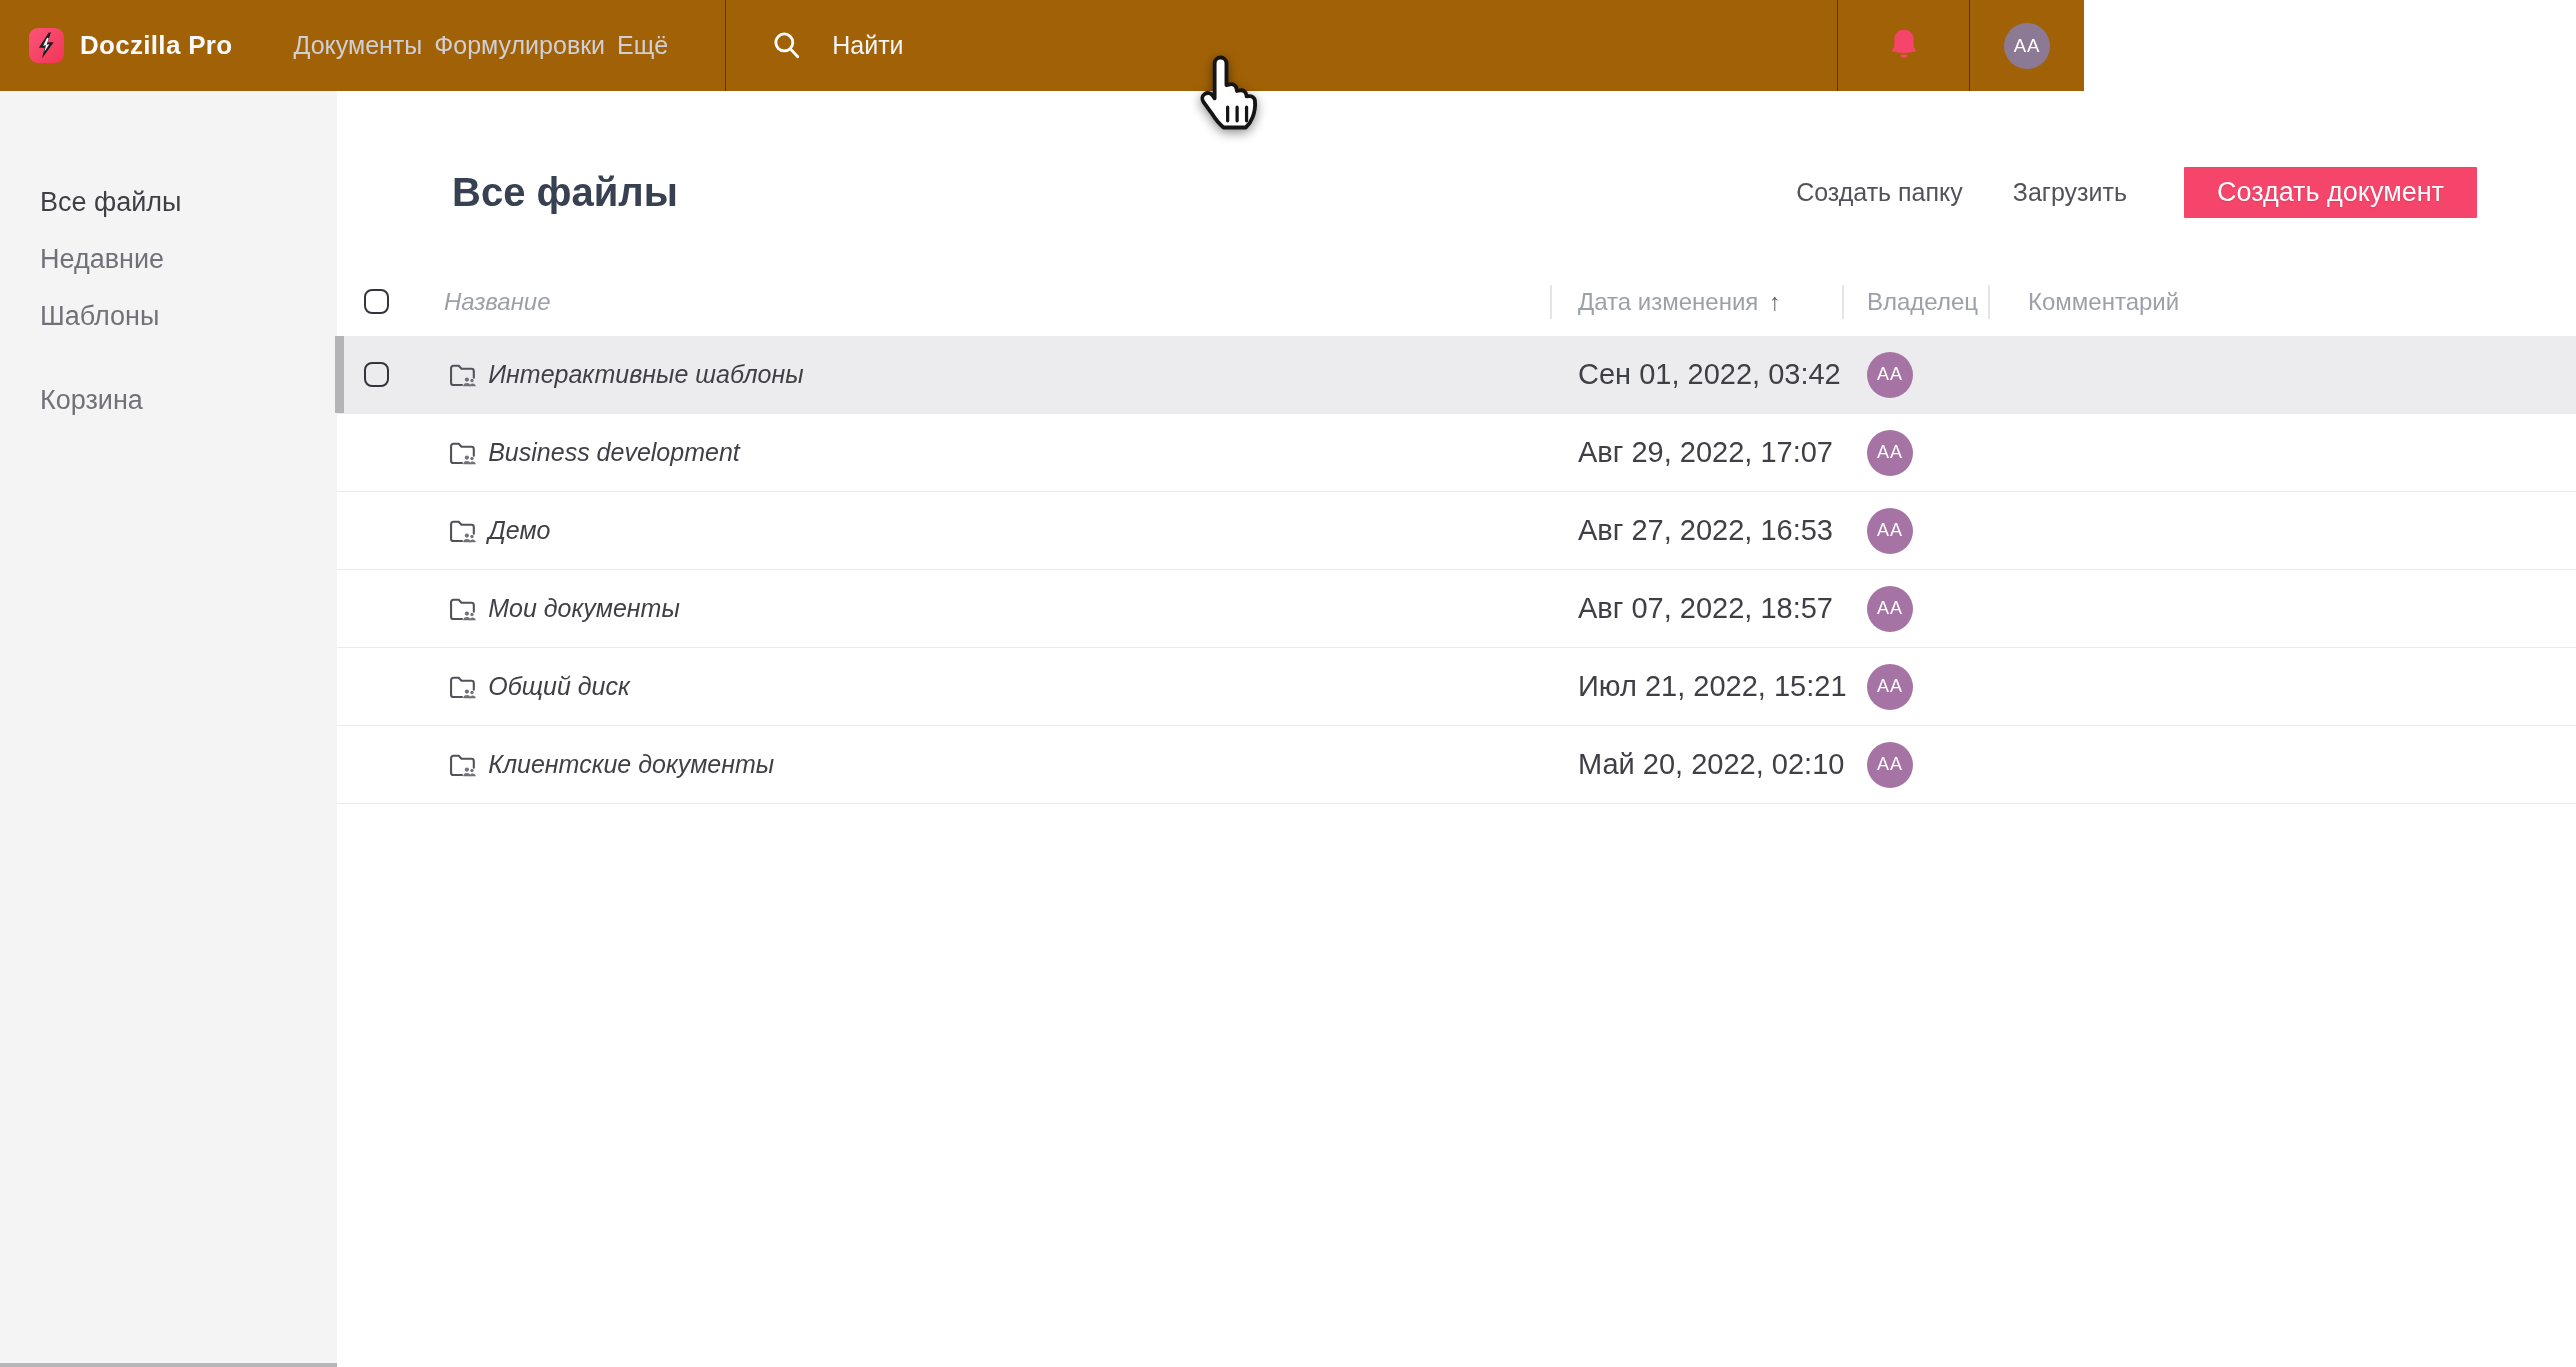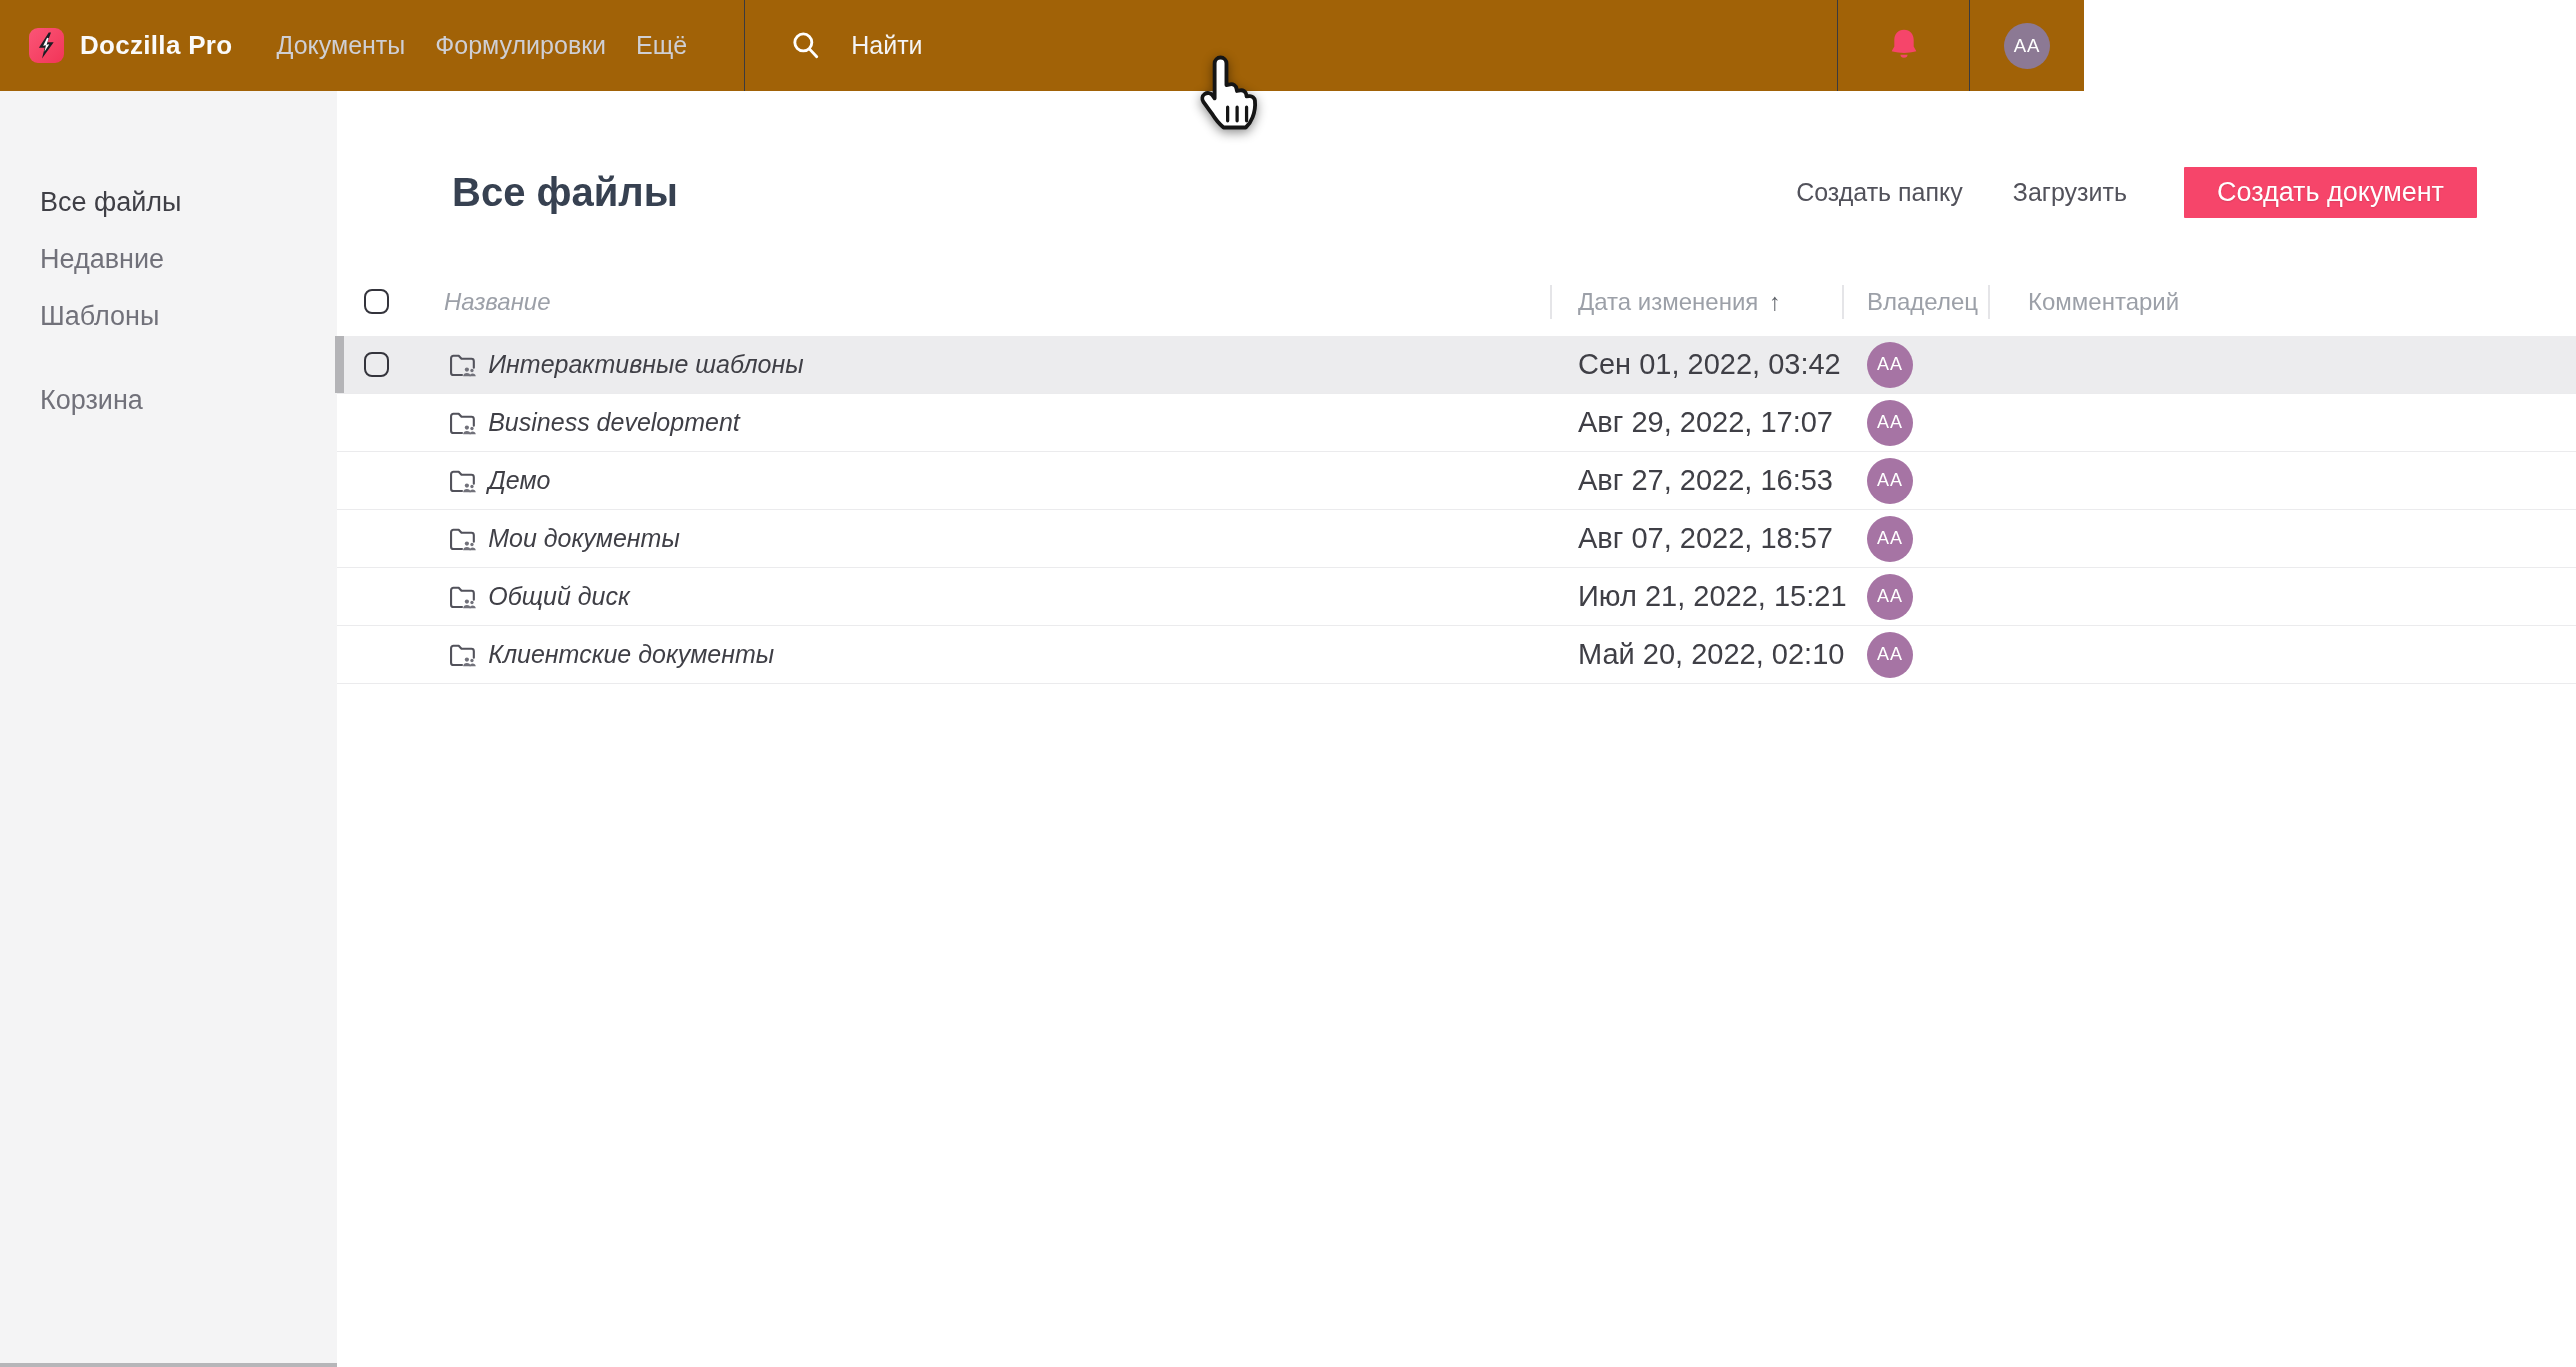--- a/index.html
+++ b/index.html
@@ -7,21 +7,21 @@
     font-family:"Liberation Sans", sans-serif; background:#ffffff; }
 
   
   .topbar { position:absolute; left:0; top:0; width:2084px; height:91px;
     background:#a16207; display:flex; align-items:stretch; }
   .brand-cluster { display:flex; align-items:center; padding-left:29px; }
   .logo { width:35px; height:35px; border-radius:9px; flex:0 0 auto;
     background:linear-gradient(135deg,#fb5577 0%,#f23558 100%);
     display:flex; align-items:center; justify-content:center; }
   .brand { color:#fafafa; font-size:26px; font-weight:700; margin-left:16px; letter-spacing:0.3px; }
-  .nav { display:flex; align-items:center; margin-left:44px; gap:30px; }
+  .nav { display:flex; align-items:center; margin-left:61px; gap:12px; }
   .nav-item { color:#cfcfd4; font-size:25px; cursor:pointer; white-space:nowrap; }
   .search-zone { flex:1; border-left:1.8px solid #3a3a3f; margin-left:57px;
     display:flex; align-items:center; padding-left:44px; }
   .search-zone svg { flex:0 0 auto; }
   .search-input { background:transparent; border:none; outline:none;
     color:#f4f4f5; font-size:25px; margin-left:28px; width:799px;
     font-family:"Liberation Sans", sans-serif; }
   .search-input::placeholder { color:#f4f4f5; opacity:1; }
   .bell-zone { width:132px; border-left:1.8px solid #3a3a3f;
     display:flex; align-items:center; justify-content:center; }
@@ -67,21 +67,21 @@
   .cell-comment { flex:1; padding-left:40px; position:relative;
     display:flex; align-items:flex-start; }
   .table-header .cell-date::before, .table-header .cell-owner::before,
   .table-header .cell-comment::before { content:""; position:absolute; left:0;
     top:50%; transform:translateY(-50%); width:1.8px; height:34px; background:#e5e5e8; }
   .sort-arrow { color:#5b5f66; font-size:24px; margin-left:10.7px; }
 
   .checkbox { width:25px; height:25px; border:2.7px solid #34343c; border-radius:8px;
     background:transparent; cursor:pointer; }
 
-  .row { display:flex; align-items:center; height:58px;
+  .row { display:flex; align-items:center; height:78px;
     border-bottom:1.8px solid #ebebed; position:relative; cursor:pointer; }
   .row.highlighted { background:#ececee; }
   .row.highlighted::before { content:""; position:absolute; left:-1.8px; top:0;
     width:9px; height:100%; background:#b4b4b7; }
   .folder-ic { margin-left:2.7px; flex:0 0 auto; }
   .row-name { font-size:25px; color:#3f3f46; margin-left:11.5px; white-space:nowrap; }
   .row-date { font-size:29px; color:#3f3f46; white-space:nowrap; }
   .owner-avatar { width:46px; height:46px; border-radius:50%; background:#a674a4;
     color:#fff; font-size:18px; letter-spacing:0.9px;
     display:flex; align-items:center; justify-content:center; }

